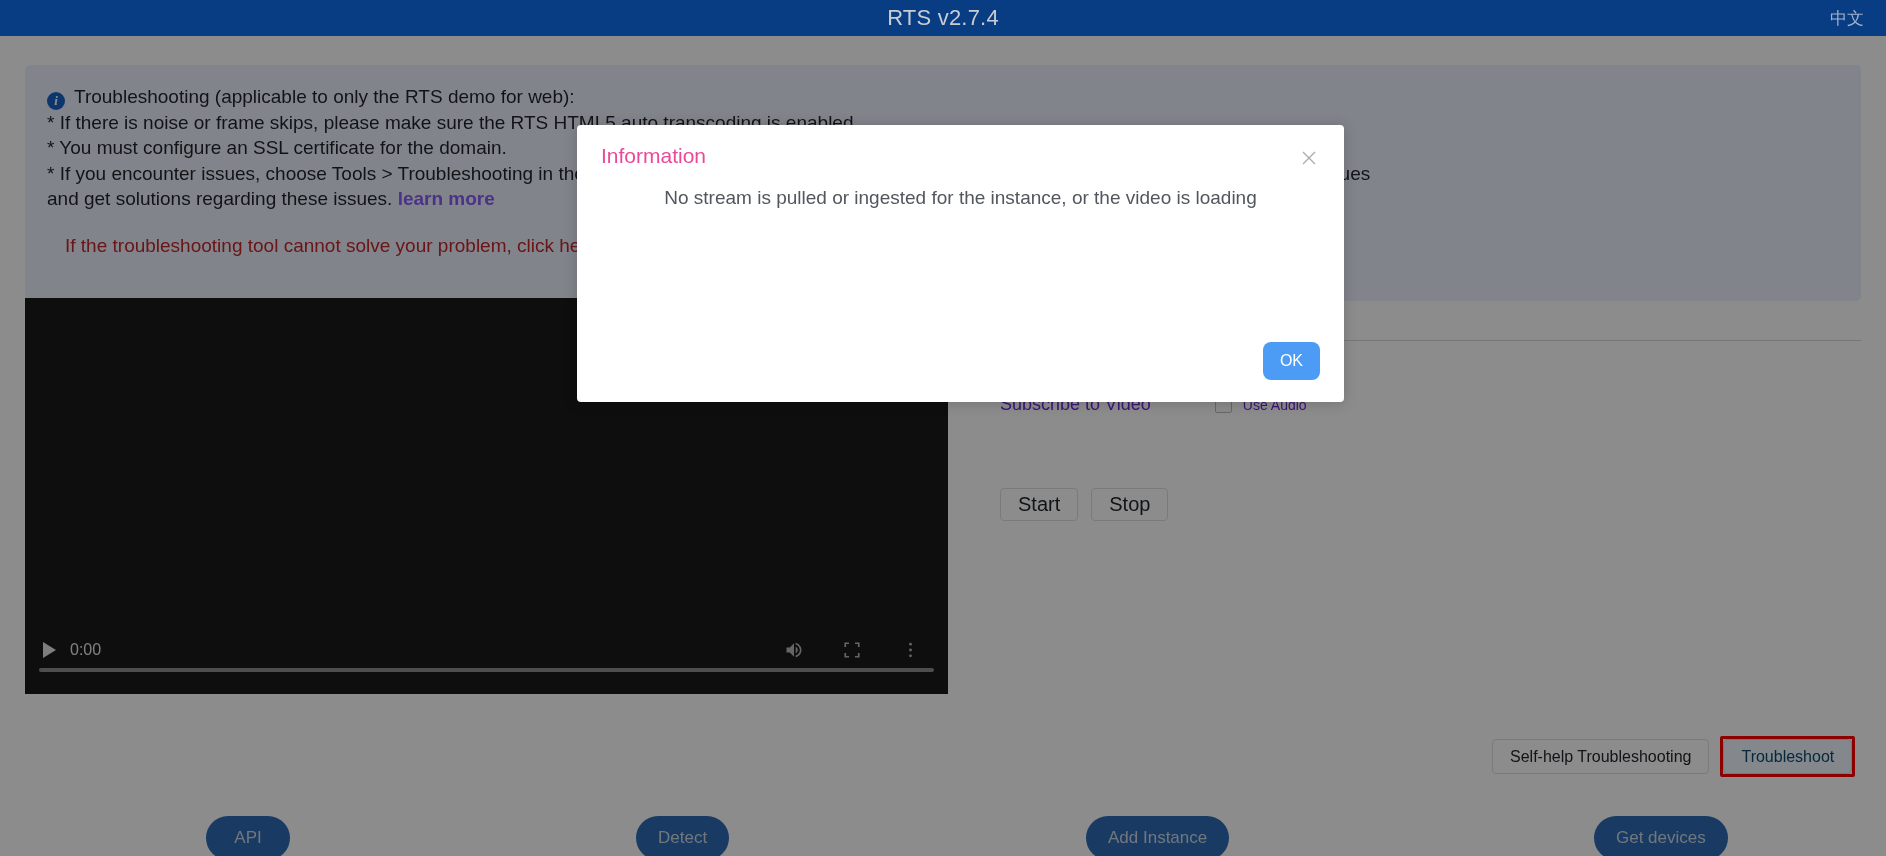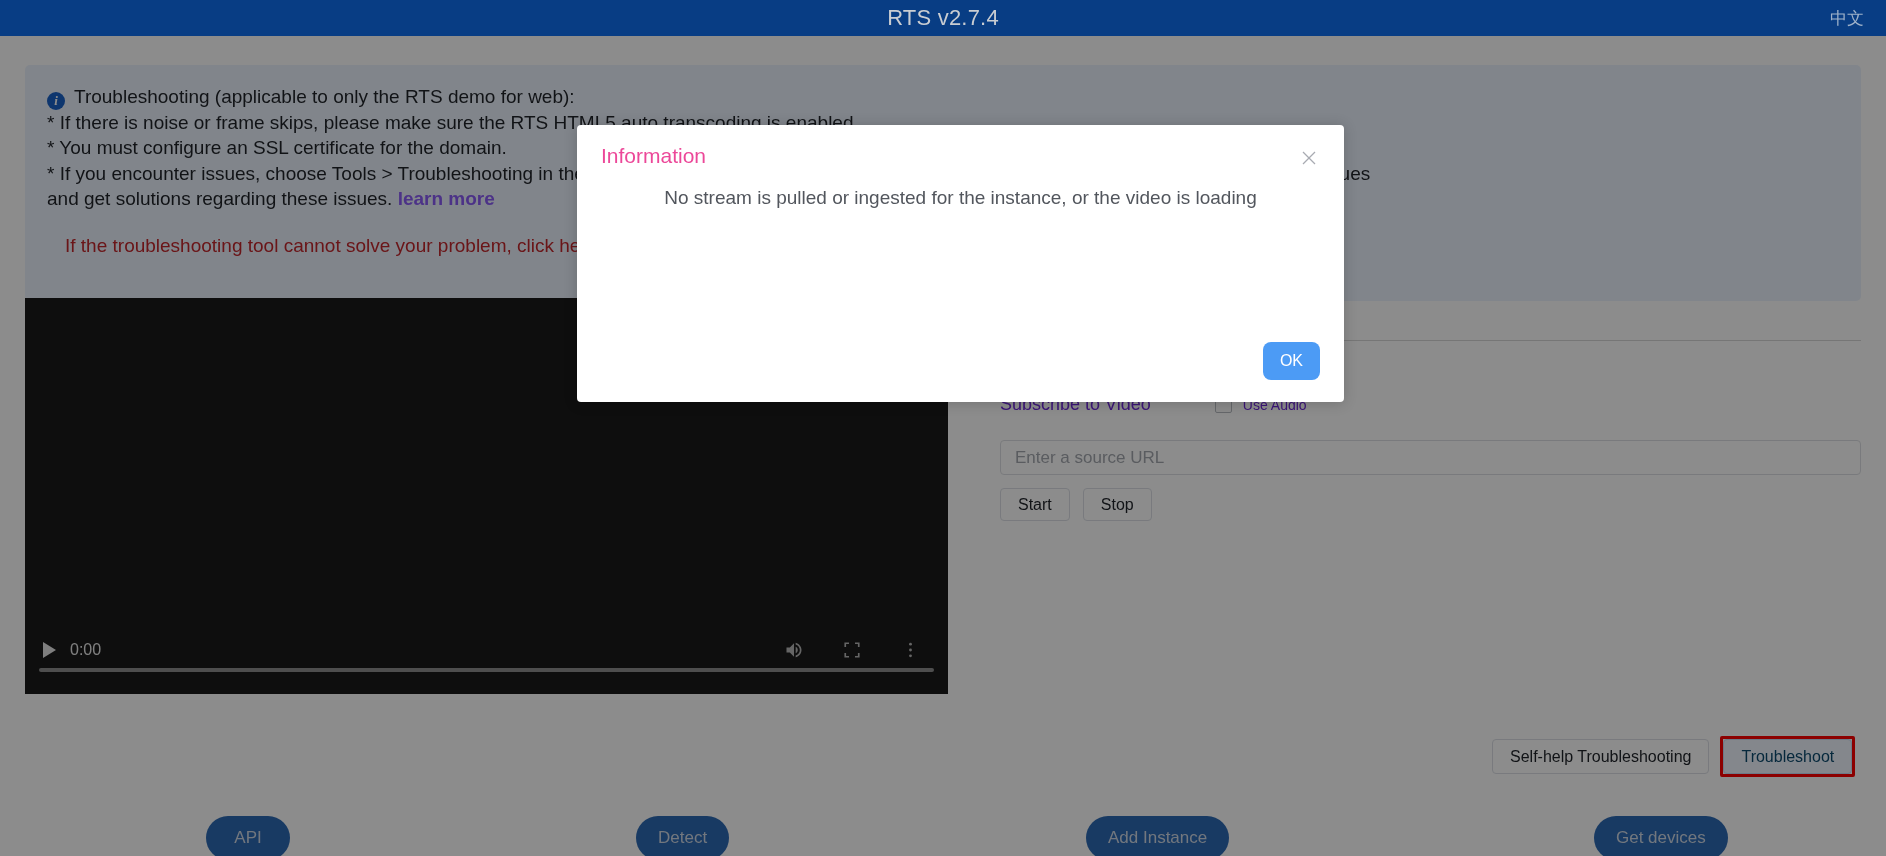--- a/index.html
+++ b/index.html
@@ -127,21 +127,21 @@
     background: #ffffff; color: #1f2329;
     font-size: 17px; padding: 0 14px;
     font-family: "Liberation Sans", sans-serif;
   }
   .url-input::placeholder { color: #a4a8af; }
 
   .btn-row { position: absolute; left: 1000px; top: 452px; display: flex; gap: 13px; }
   .btn-plain {
     min-width: 68px; height: 33px; padding: 0 17px;
     border: 1px solid #dcdfe6; border-radius: 4px;
-    background: #ffffff; color: #1f2329; font-size: 16px;
+    background: #ffffff; color: #1f2329; font-size: 20px;
     cursor: pointer; font-family: "Liberation Sans", sans-serif;
   }
 
   .ts-row {
     position: absolute; left: 1492px; top: 700px;
     display: flex; align-items: center; gap: 11px;
   }
   .btn-selfhelp {
     height: 35px; padding: 0 17px;
     border: 1px solid #dcdfe6; border-radius: 4px;
@@ -293,21 +293,20 @@
   <div class="opts-row">
     <div class="opt-cell" style="margin-right:64px;">
       <span class="opt-link">Subscribe to Video</span>
     </div>
     <div class="opt-cell">
       <span class="chk"></span>
       <span class="opt-label">Use Audio</span>
     </div>
   </div>
 
-  <input class="url-input" type="text" placeholder="Enter a source URL" style="">
 
   <div class="btn-row">
     <button class="btn-plain">Start</button>
     <button class="btn-plain">Stop</button>
   </div>
 
   <div class="ts-row">
     <button class="btn-selfhelp">Self-help Troubleshooting</button>
     <span class="btn-troubleshoot-wrap">
       <button class="btn-troubleshoot">Troubleshoot</button>

